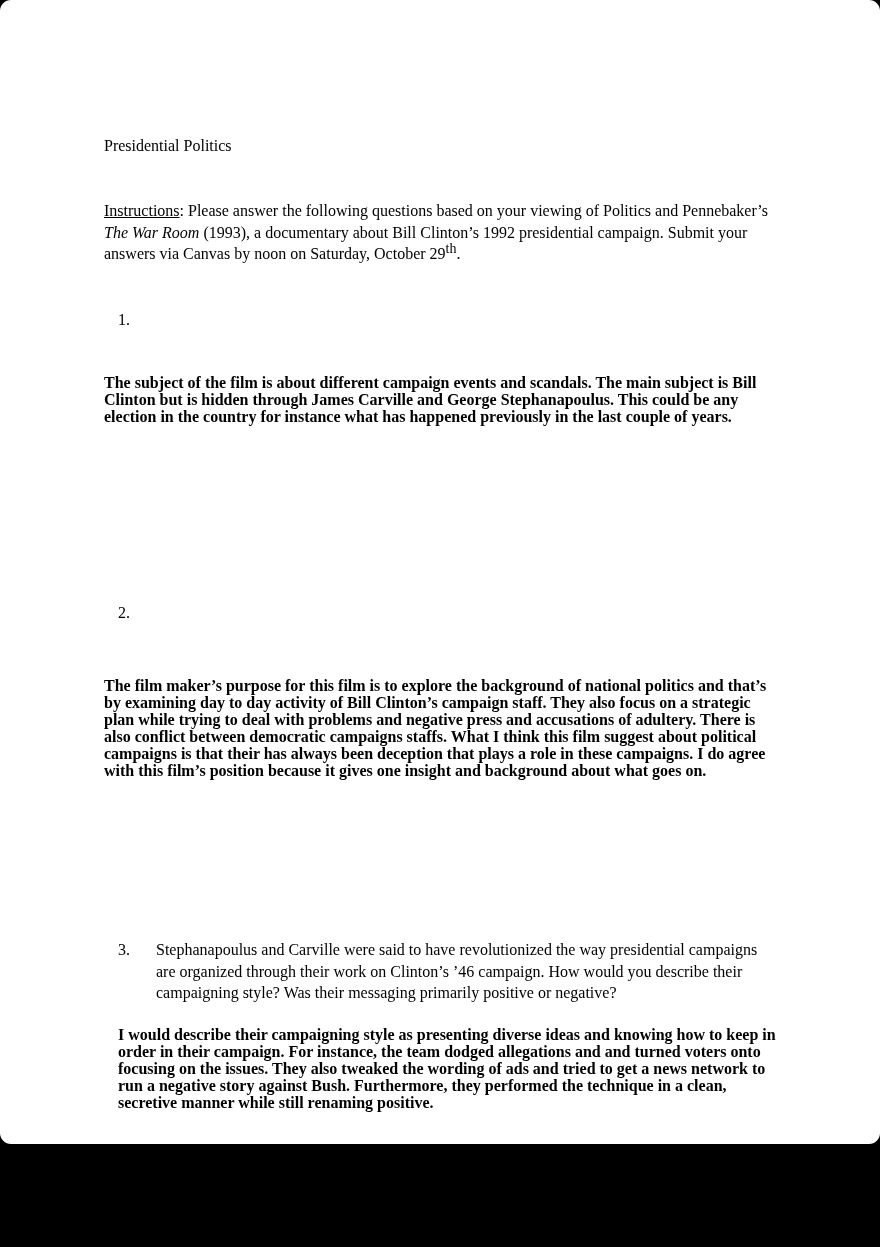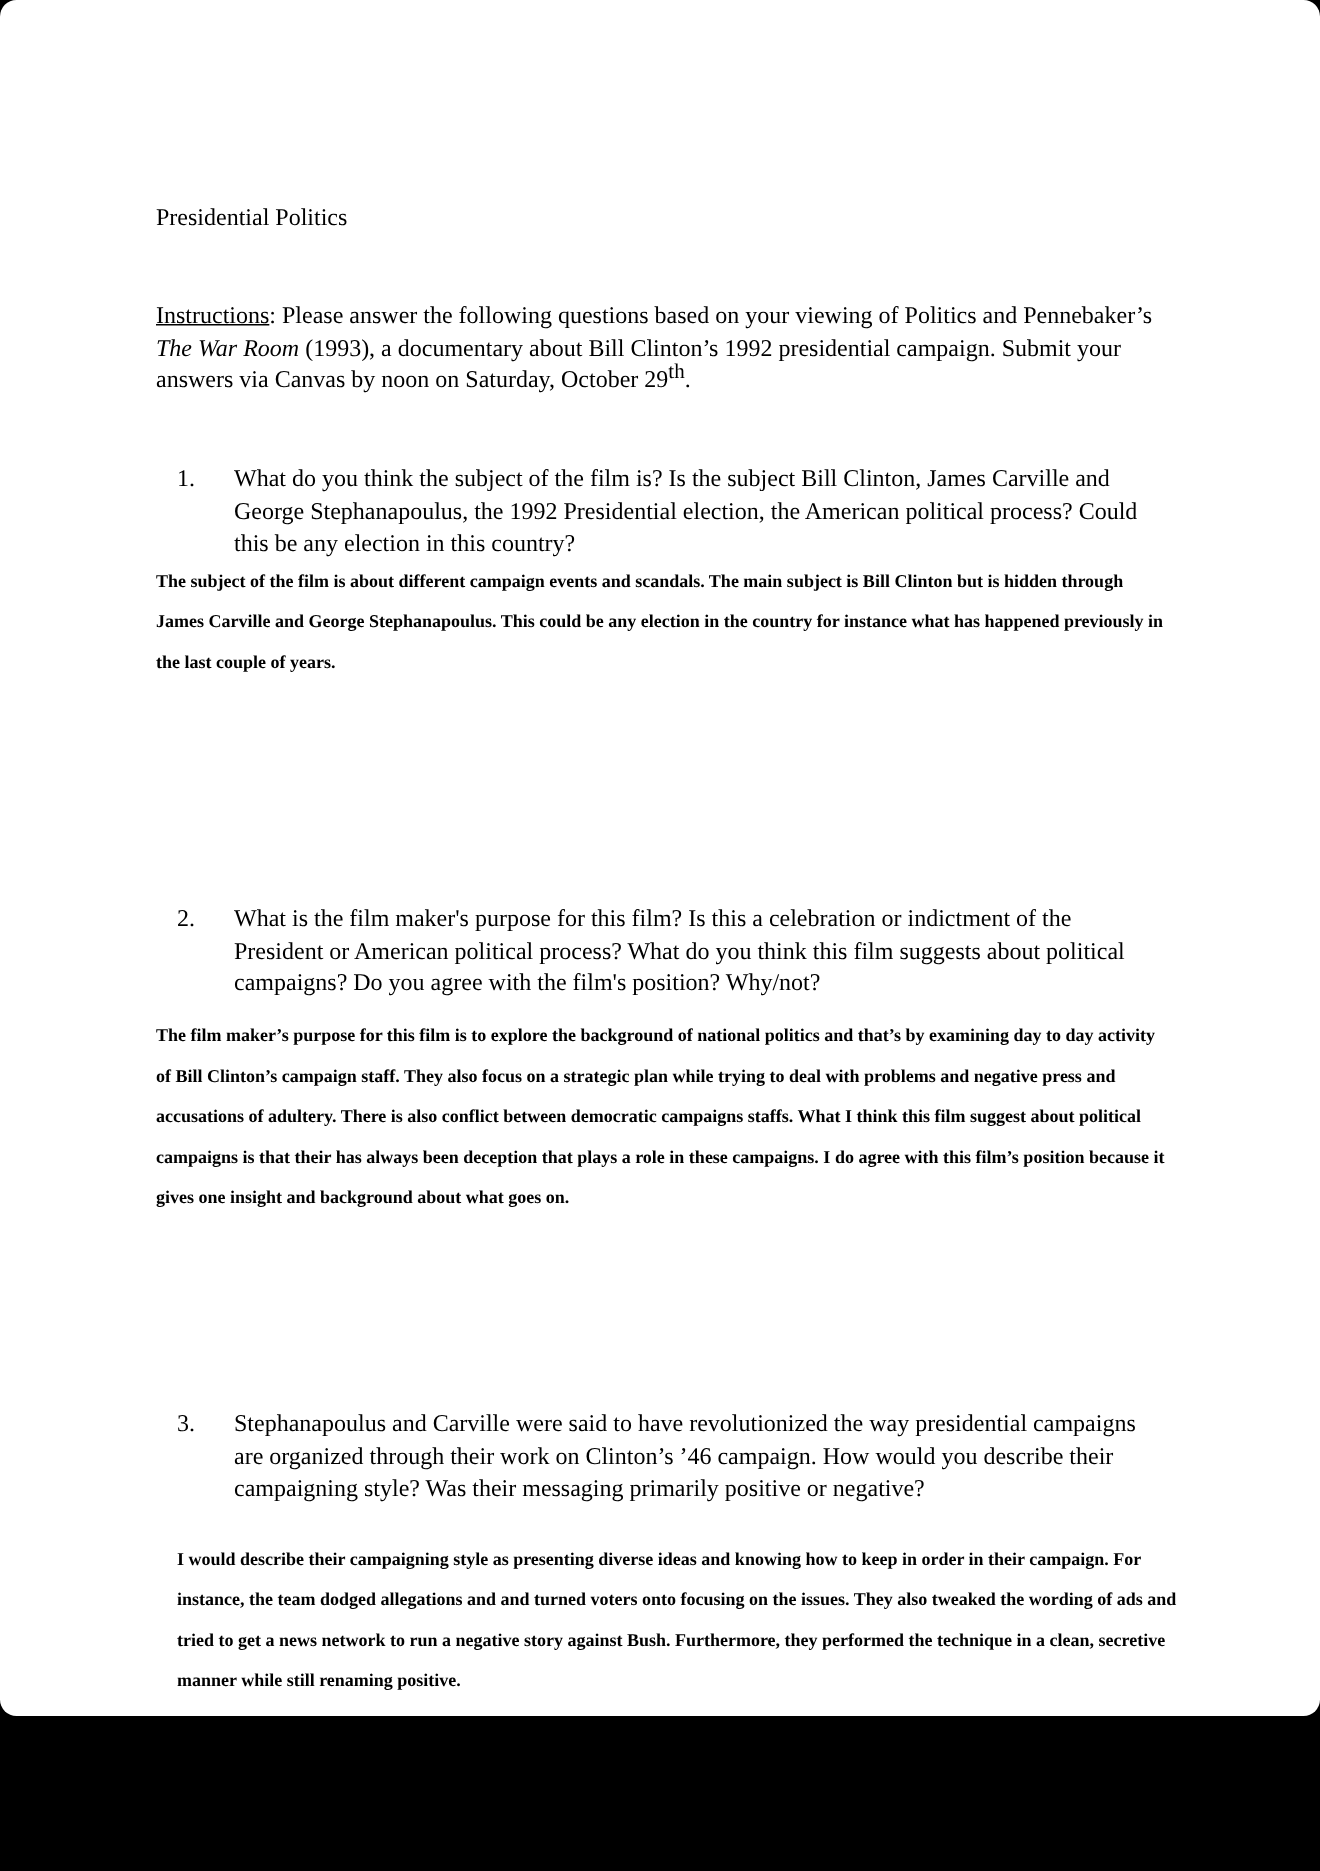--- a/index.html
+++ b/index.html
@@ -11,40 +11,38 @@
       position: absolute; left: 0; top: 0; width: 880px; height: 1144px; background: #fff; border-radius: 11px;
     }
     .abs { position: absolute; }
     .title { left: 104px; top: 136px; font-size: 16px; line-height: 20px; }
     .instr { left: 104px; top: 200px; width: 680px; font-size: 16px; line-height: 21.5px; }
     .instr u { }
     .instr sup { font-size: 14px; line-height: 0; vertical-align: super; }
     .q { font-size: 16px; line-height: 21.5px; }
     .q .num { position: absolute; left: 0; top: 0; width: 26px; text-align: right; }
     .q .text { position: absolute; left: 52px; top: 0; width: 620px; }
-    .ans { font-size: 12px; line-height: 27px; font-weight: bold; }
+    .ans { font-size: 16px; line-height: 17px; font-weight: bold; }
   </style>
 </head>
 <body>
 
 <div class="page">
 
   <div class="abs title">Presidential Politics</div>
 
   <div class="abs instr"><u>Instructions</u><span>: Please answer the following questions based on your viewing of Politics and Pennebaker’s </span><i>The War Room</i><span> (1993), a documentary about Bill Clinton’s 1992 presidential campaign. Submit your answers via Canvas by noon on Saturday, October 29</span><sup>th</sup><span>.</span></div>
 
   <div class="abs q" style="left:104px; top:309px; width:680px; height:66px;">
     <span class="num">1.</span>
-    <span class="text">What do you think the subject of the film is?  Is the subject Bill Clinton, James Carville and George Stephanapoulus, the 1992 Presidential election, the American political process?  Could this be any election in this country?</span>
   </div>
   <div class="abs ans" style="left:104px; top:374px; width:672px;">The subject of the film is about different campaign events and scandals. The main subject is Bill Clinton but is hidden through James Carville and George Stephanapoulus. This could be any election in the country for instance what has happened previously in the last couple of years.</div>
 
   <div class="abs q" style="left:104px; top:602px; width:680px; height:66px;">
     <span class="num">2.</span>
-    <span class="text">What is the film maker's purpose for this film?  Is this a celebration or indictment of the President or American political process?  What do you think this film suggests about political campaigns?  Do you agree with the film's position?  Why/not?</span>
   </div>
   <div class="abs ans" style="left:104px; top:677px; width:676px;">The film maker’s purpose for this film is to explore the background of national politics and that’s by examining day to day activity of Bill Clinton’s campaign staff. They also focus on a strategic plan while trying to deal with problems and negative press and accusations of adultery. There is also conflict between democratic campaigns staffs. What I think this film suggest about political campaigns is that their has always been deception that plays a role in these campaigns. I do agree with this film’s position because it gives one insight and background about what goes on.</div>
 
   <div class="abs q" style="left:104px; top:939px; width:680px; height:66px;">
     <span class="num">3.</span>
     <span class="text">Stephanapoulus and Carville were said to have revolutionized the way presidential campaigns are organized through their work on Clinton’s ’46 campaign. How would you describe their campaigning style? Was their messaging primarily positive or negative?</span>
   </div>
   <div class="abs ans" style="left:118px; top:1026px; width:670px;">I would describe their campaigning style as presenting diverse ideas and knowing how to keep in order in their campaign. For instance, the team dodged allegations and and turned voters onto focusing on the issues. They also tweaked the wording of ads and tried to get a news network to run a negative story against Bush. Furthermore, they performed the technique in a clean, secretive manner while still renaming positive.</div>
 
 </div>

